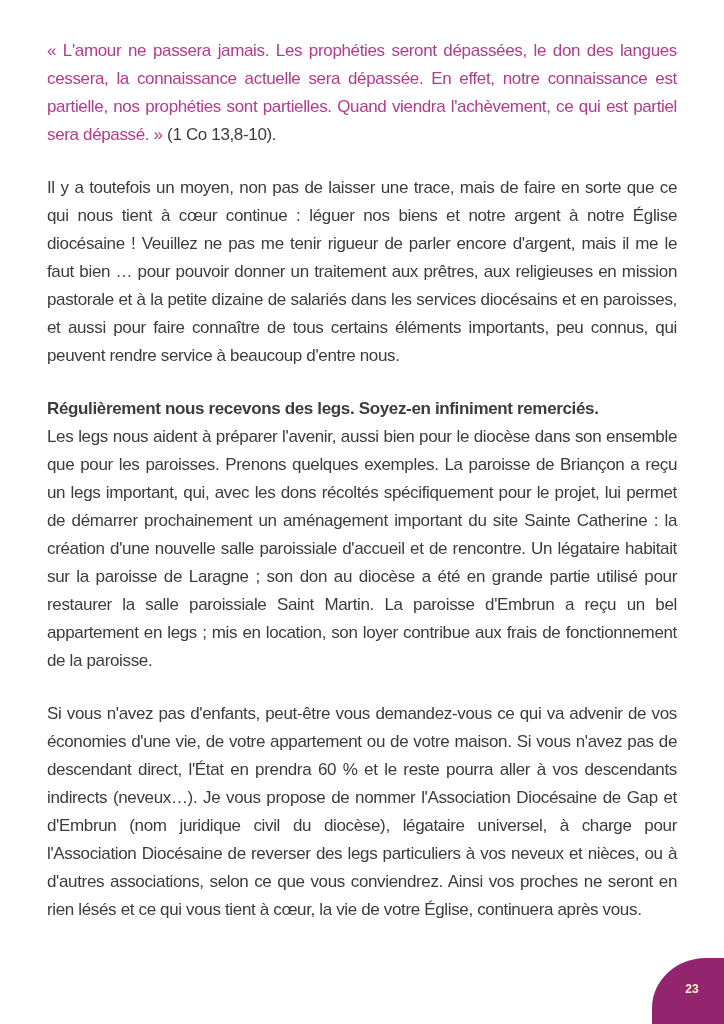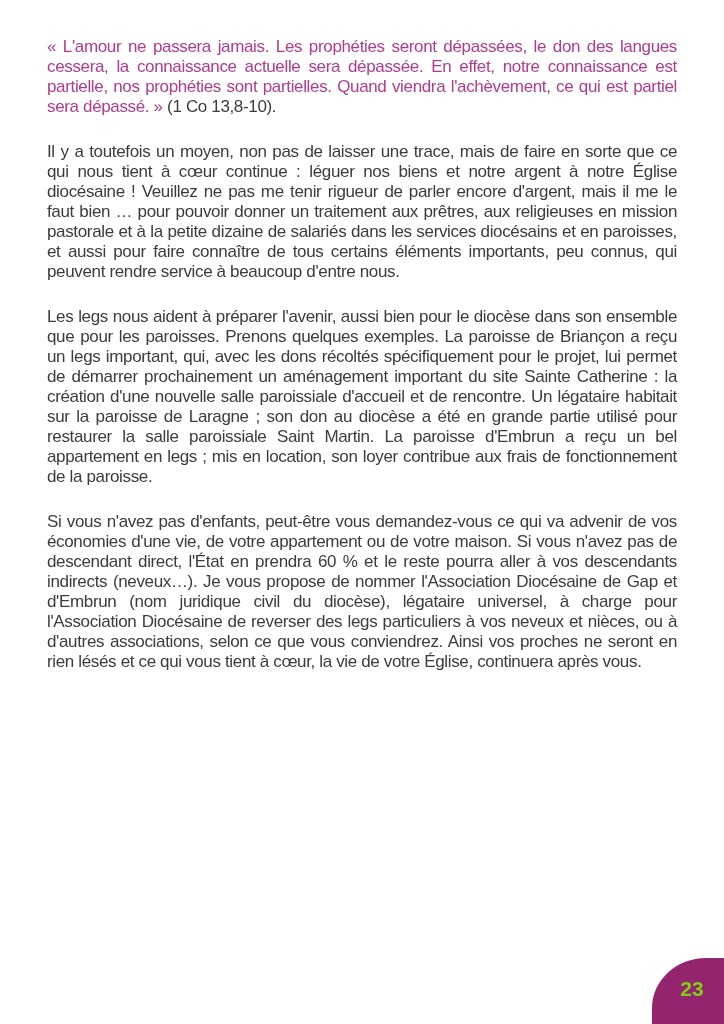--- a/index.html
+++ b/index.html
@@ -19,62 +19,63 @@
   }
   .content {
     position: absolute;
     top: 37px;
     left: 47px;
     width: 630px;
   }
   .para {
     margin: 0 0 25px 0;
     font-size: 17px;
-    line-height: 20px;
+    line-height: 28px;
     letter-spacing: -0.35px;
     color: var(--body-text);
     text-align: justify;
   }
   .quote { color: var(--accent); }
   .quote .citation { color: var(--body-text); }
   .heading {
     font-weight: bold;
     margin-bottom: 0;
     text-align: left;
   }
-  .legs-body { margin-top: 8px; }
+  .legs-body { margin-top: 0; }
   .page-badge {
     position: absolute;
     right: 0;
     bottom: 0;
     width: 72px;
     height: 66px;
     background: var(--badge);
     border-top-left-radius: 54px 50px;
     display: flex;
     align-items: center;
     justify-content: center;
   }
   .page-number {
-    color: #84cc16;
+    color: #fef9c3;
     font-weight: bold;
-    font-size: 21px;
+    font-size: 12px;
     padding: 0 4px 4px 12px;
   }
 </style>
 </head>
 <body>
 
 <div class="page">
   <div class="content">
 
     <p class="para quote"><span>« L'amour ne passera jamais. Les prophéties seront dépassées, le don des langues cessera, la connaissance actuelle sera dépassée. En effet, notre connaissance est partielle, nos prophéties sont partielles. Quand viendra l'achèvement, ce qui est partiel sera dépassé. » </span><span class="citation">(1 Co 13,8-10).</span></p>
 
     <p class="para">Il y a toutefois un moyen, non pas de laisser une trace, mais de faire en sorte que ce qui nous tient à cœur continue : léguer nos biens et notre argent à notre Église diocésaine ! Veuillez ne pas me tenir rigueur de parler encore d'argent, mais il me le faut bien … pour pouvoir donner un traitement aux prêtres, aux religieuses en mission pastorale et à la petite dizaine de salariés dans les services diocésains et en paroisses, et aussi pour faire connaître de tous certains éléments importants, peu connus, qui peuvent rendre service à beaucoup d'entre nous.</p>
 
+    <p class="para heading">Régulièrement nous recevons des legs. Soyez-en infiniment remerciés.</p>
 
     <p class="para legs-body">Les legs nous aident à préparer l'avenir, aussi bien pour le diocèse dans son ensemble que pour les paroisses. Prenons quelques exemples. La paroisse de Briançon a reçu un legs important, qui, avec les dons récoltés spécifiquement pour le projet, lui permet de démarrer prochainement un aménagement important du site Sainte Catherine : la création d'une nouvelle salle paroissiale d'accueil et de rencontre. Un légataire habitait sur la paroisse de Laragne ; son don au diocèse a été en grande partie utilisé pour restaurer la salle paroissiale Saint Martin. La paroisse d'Embrun a reçu un bel appartement en legs ; mis en location, son loyer contribue aux frais de fonctionnement de la paroisse.</p>
 
     <p class="para">Si vous n'avez pas d'enfants, peut-être vous demandez-vous ce qui va advenir de vos économies d'une vie, de votre appartement ou de votre maison. Si vous n'avez pas de descendant direct, l'État en prendra 60 % et le reste pourra aller à vos descendants indirects (neveux…). Je vous propose de nommer l'Association Diocésaine de Gap et d'Embrun (nom juridique civil du diocèse), légataire universel, à charge pour l'Association Diocésaine de reverser des legs particuliers à vos neveux et nièces, ou à d'autres associations, selon ce que vous conviendrez. Ainsi vos proches ne seront en rien lésés et ce qui vous tient à cœur, la vie de votre Église, continuera après vous.</p>
 
 
   </div>
 
   <div class="page-badge">
     <span class="page-number">23</span>

